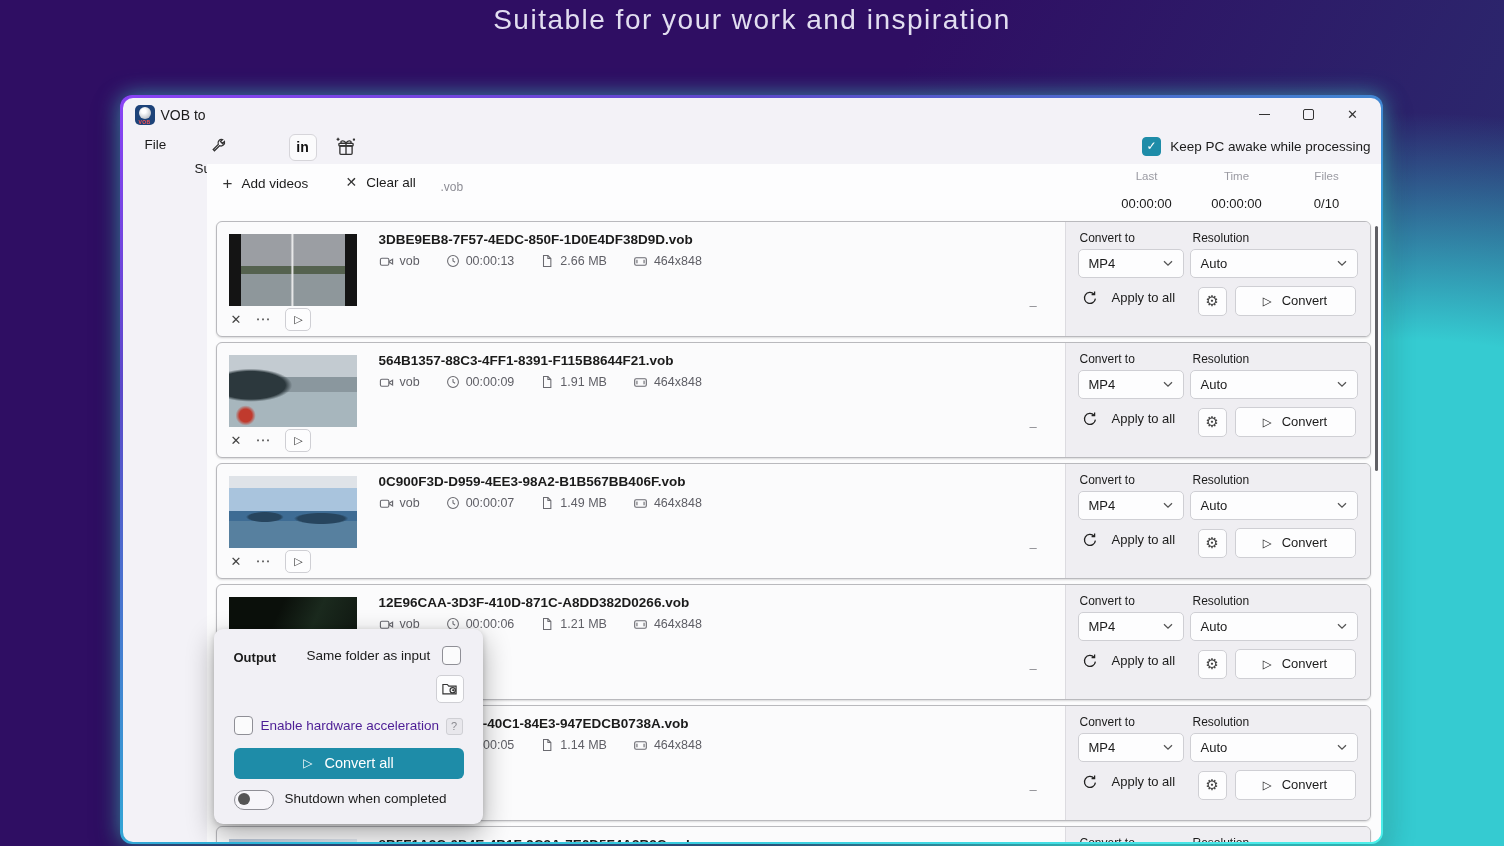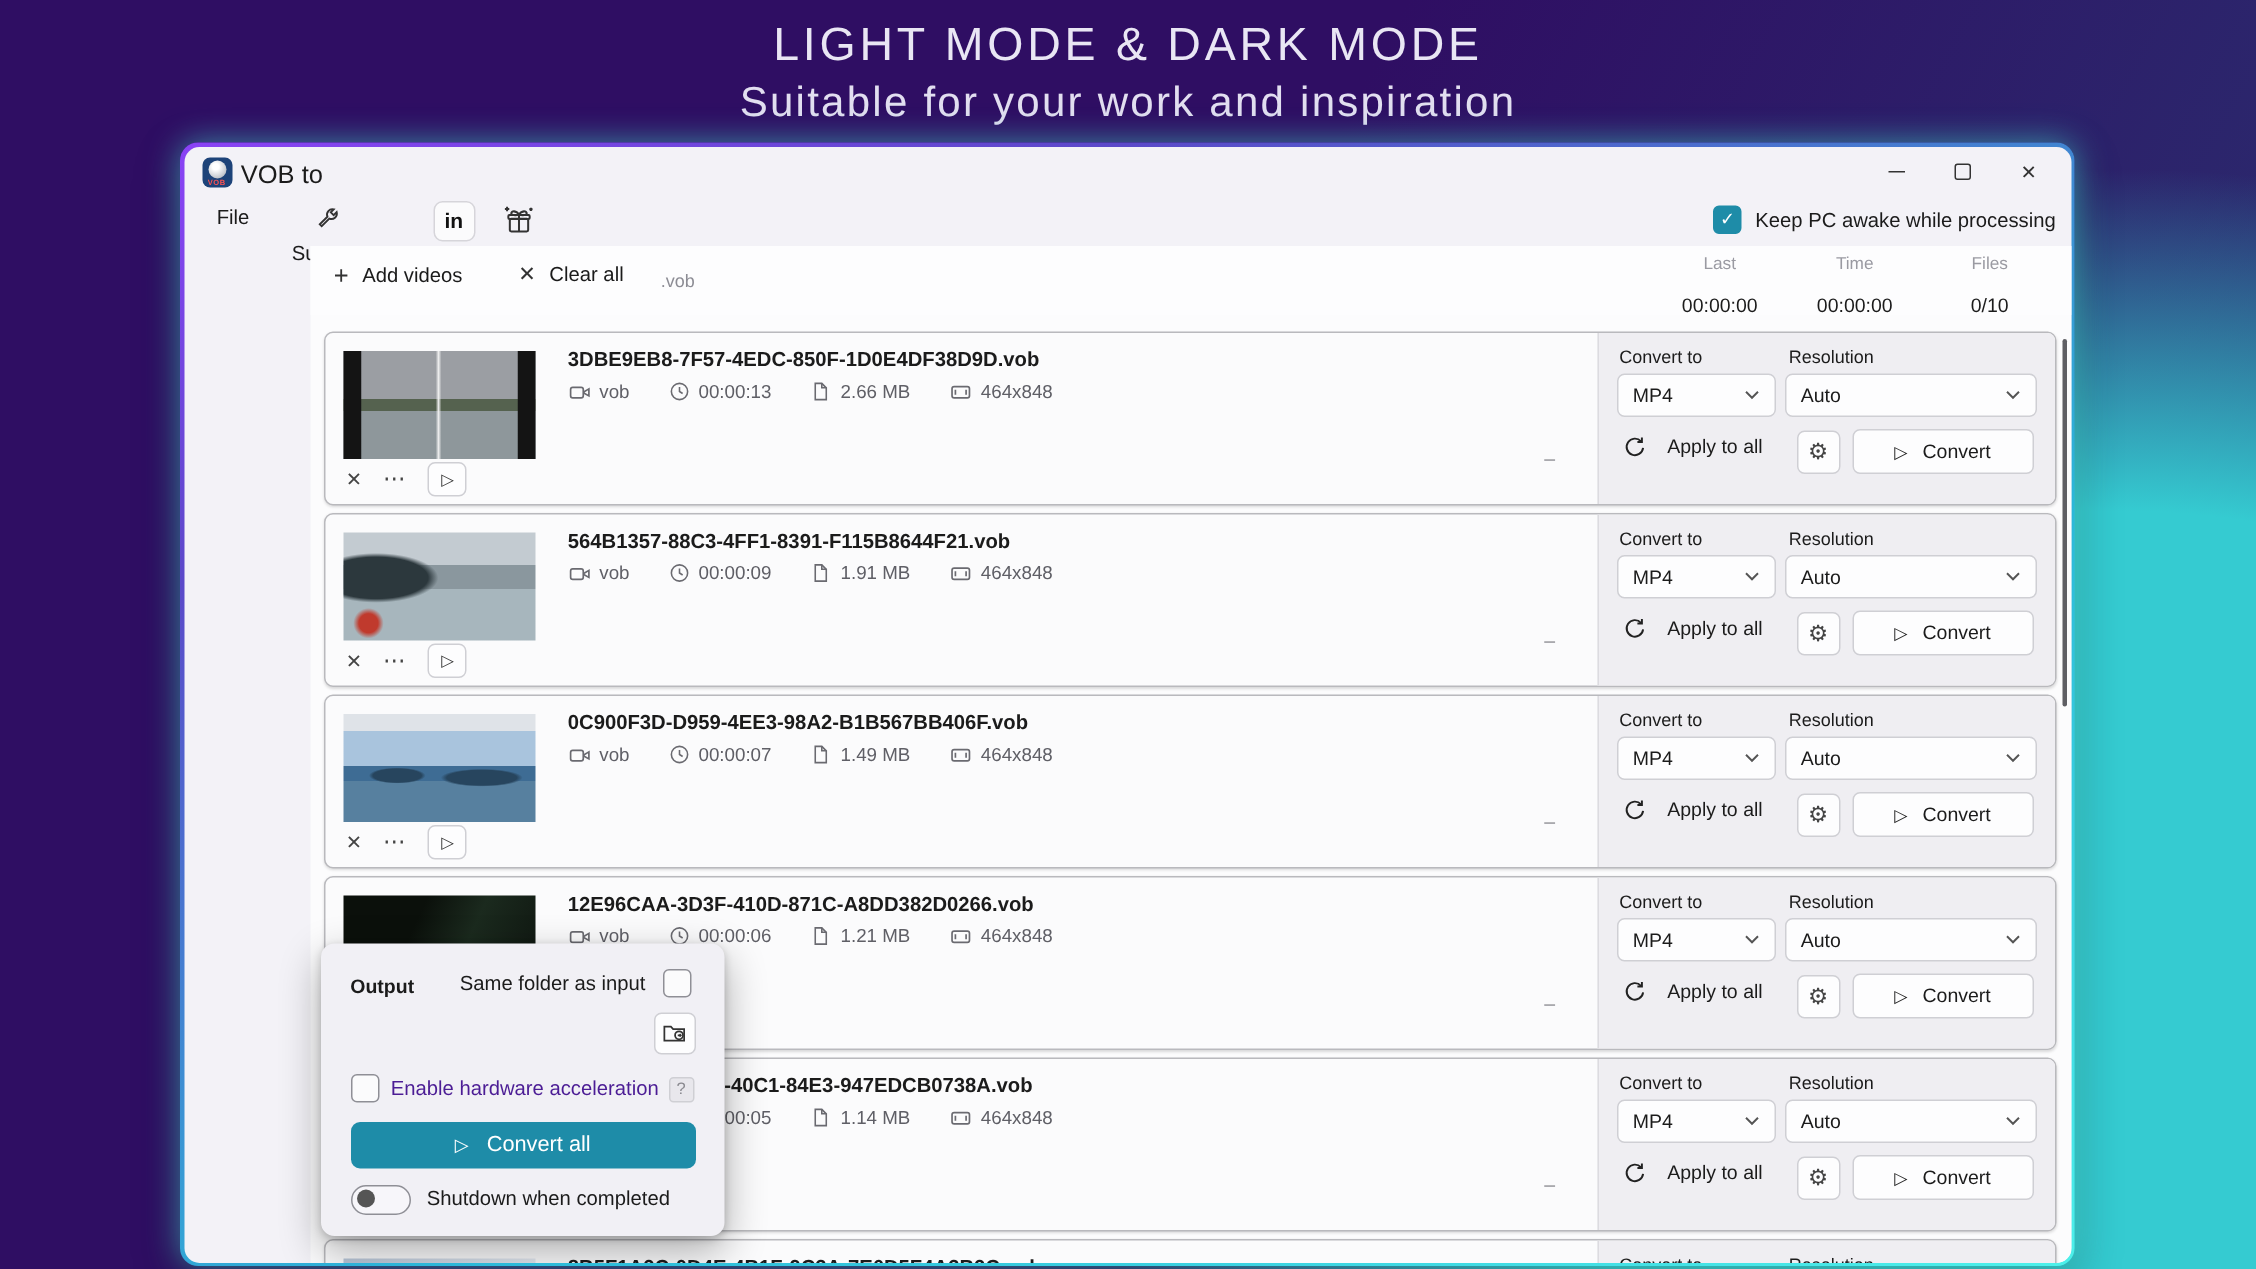--- a/index.html
+++ b/index.html
@@ -19,21 +19,21 @@
     padding:2.5px; border-radius:12px;
     background:linear-gradient(155deg,#8a43f5 0%,#5b49c9 22%,#2bb7d8 62%,#4df0ea 100%);
     box-shadow:0 0 22px rgba(77,240,234,.55), 0 10px 30px rgba(0,0,0,.35); }
   .window { position:relative; width:100%; height:100%; border-radius:10px; overflow:hidden; background:#f3f2f7; }
 
   .titlebar { position:absolute; left:0; top:0; width:100%; height:34px; }
   .app-ico { position:absolute; left:12px; top:7px; width:20px; height:20px; border-radius:5px; background:#1d4379; }
   .app-ico .disc { position:absolute; left:4px; top:2px; width:12px; height:12px; border-radius:50%;
     background:radial-gradient(circle at 40% 35%, #ffffff 0 20%, #cfd3d8 60%, #9aa0a8 100%); }
   .app-ico .lbl { position:absolute; left:0; bottom:0; width:100%; text-align:center; font-size:5px; font-weight:bold; color:#ff5252; letter-spacing:.4px; }
-  .win-title { position:absolute; left:38px; top:9px; font-size:17px; color:#1b1b1b; }
+  .win-title { position:absolute; left:38px; top:9px; font-size:14px; color:#1b1b1b; }
   .win-ctrls { position:absolute; right:6px; top:0; height:34px; display:flex; }
   .wbtn { width:44px; height:34px; display:flex; align-items:center; justify-content:center; color:#333; }
   .min-glyph { width:11px; height:1.5px; background:#333; }
   .max-glyph { width:11px; height:11px; border:1.3px solid #333; border-radius:2px; }
   .close-glyph { font-size:13px; line-height:1; }
 
   .menubar { position:absolute; left:0; top:34px; width:100%; height:32px; }
   .menu-item { position:absolute; top:5px; font-size:13.5px; color:#1b1b1b; display:flex; align-items:center; gap:7px; }
   .in-box { position:absolute; left:166px; top:2px; width:28px; height:27px; border:1px solid #d6d5da; background:#fbfbfc;
     border-radius:6px; display:flex; align-items:center; justify-content:center; font-weight:bold; font-size:14px; color:#111; }
@@ -111,21 +111,20 @@
   .op-shut { position:absolute; left:71px; top:162px; font-size:13.5px; color:#1b1b1b; }
 
   svg.ic { display:block; }
 </style>
 </head>
 <body>
 
 <div class="stage">
 
   <div class="banner">
-    <div class="t1">LIGHT MODE &amp; DARK MODE</div>
     <div class="t2">Suitable for your work and inspiration</div>
   </div>
 
   <div class="win-wrap">
   <div class="window">
 
     <div class="titlebar">
       <div class="app-ico">
         <div class="disc"></div>
         <div class="lbl">VOB</div>

